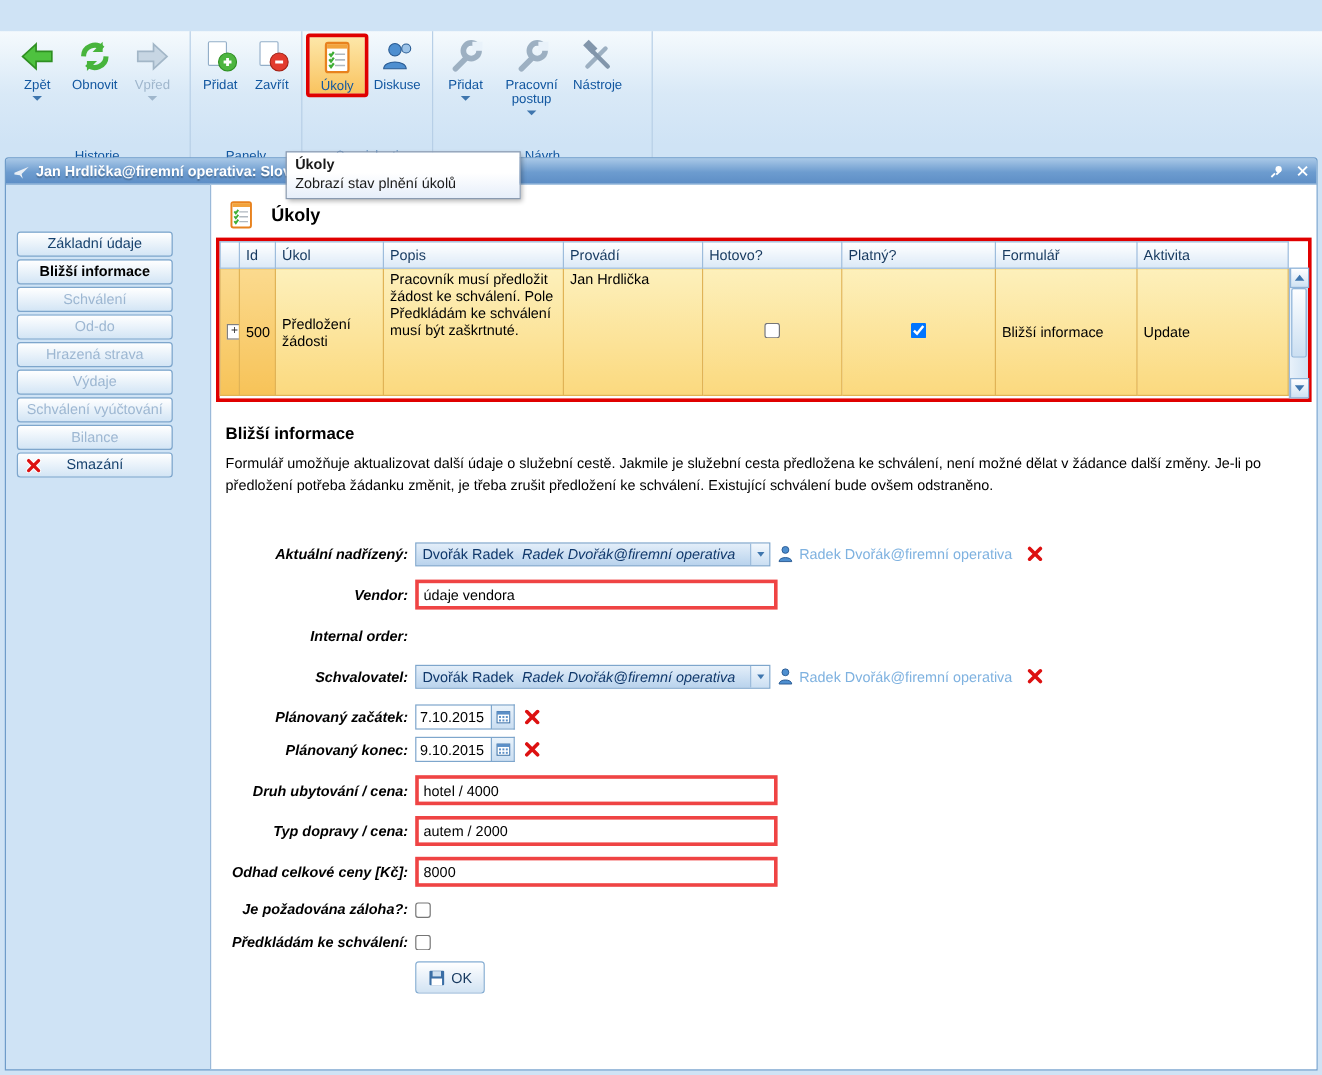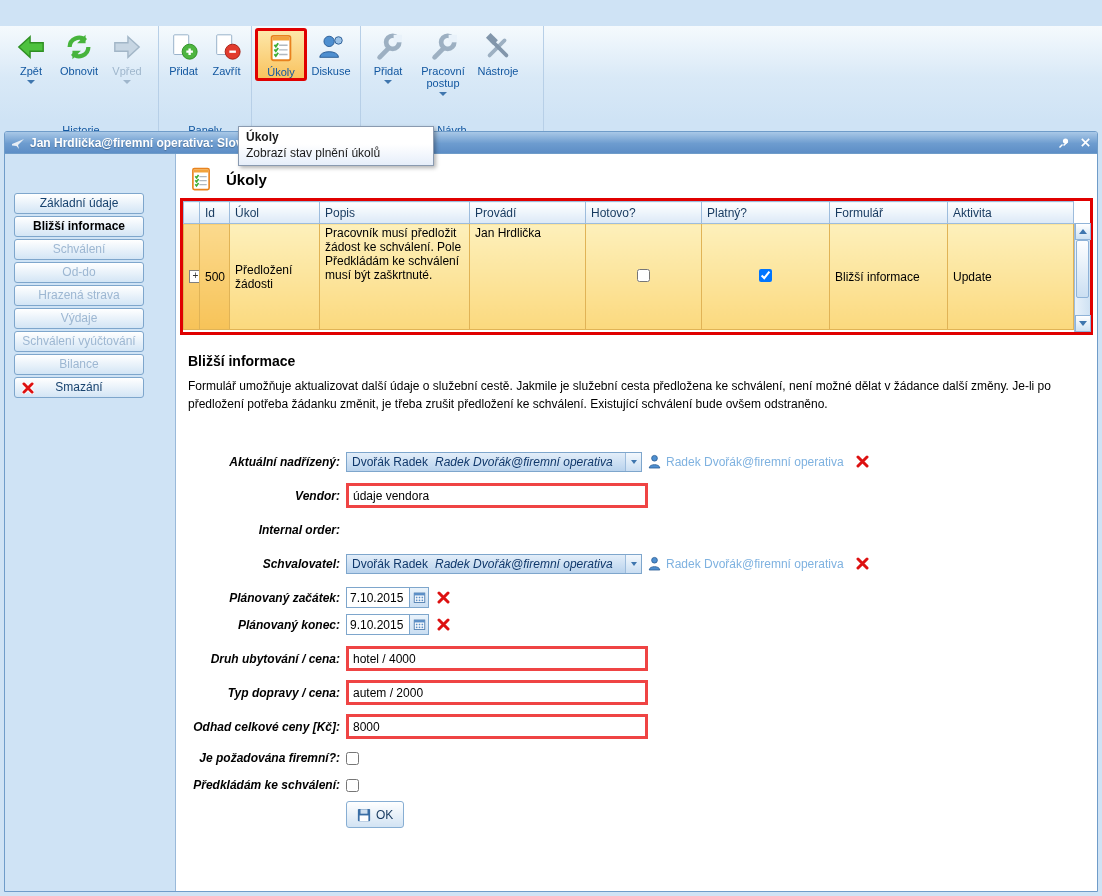--- a/index.html
+++ b/index.html
@@ -422,21 +422,21 @@
             <label class="flabel">Typ dopravy / cena:</label>
             <input class="tinput" value="autem / 2000" style="">
           </div>
 
           <div class="frow">
             <label class="flabel">Odhad celkové ceny [Kč]:</label>
             <input class="tinput" value="8000" style="">
           </div>
 
           <div class="frow chk">
-            <label class="flabel">Je požadována firemní?:</label>
+            <label class="flabel">Je požadována záloha?:</label>
             <input type="checkbox" class="cb" style="">
           </div>
 
           <div class="frow chk">
             <label class="flabel">Předkládám ke schválení:</label>
             <input type="checkbox" class="cb" style="">
           </div>
 
           <div class="frow" style="margin-top:6px">
             <button class="okbtn">

